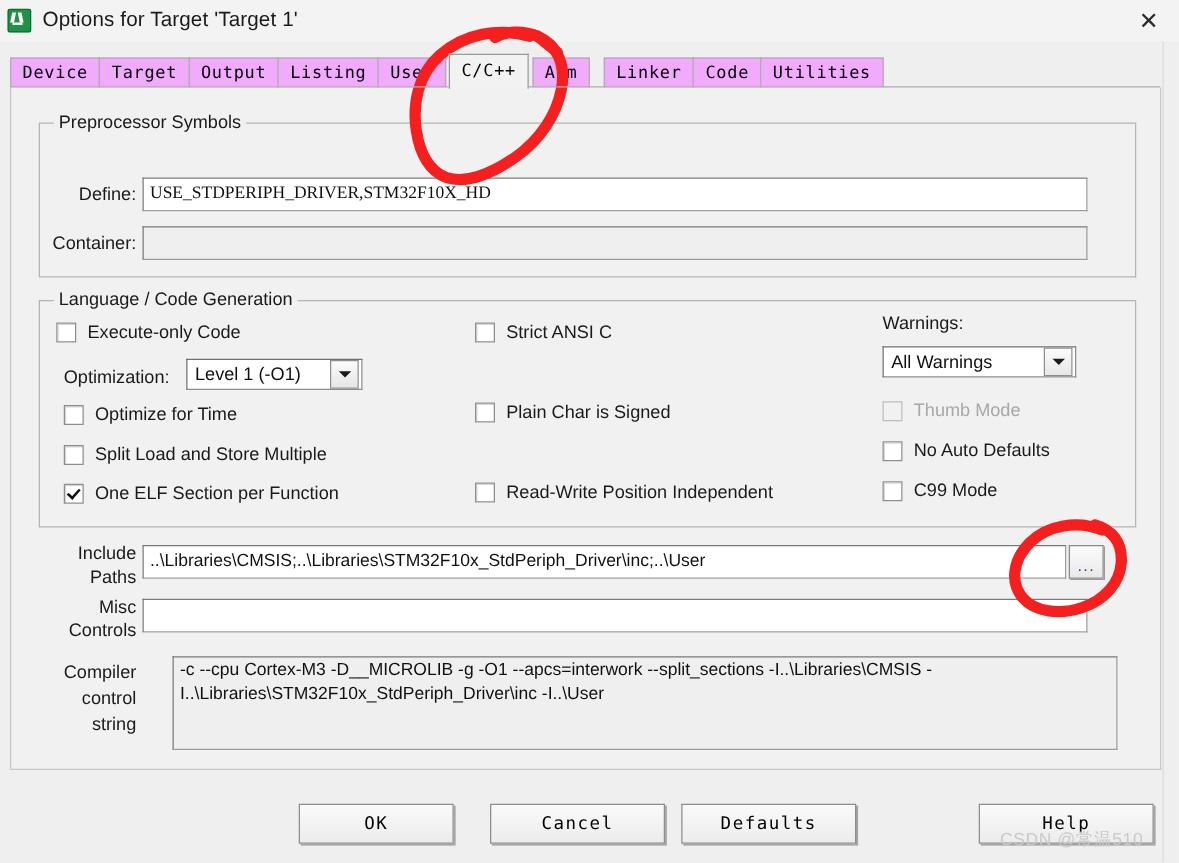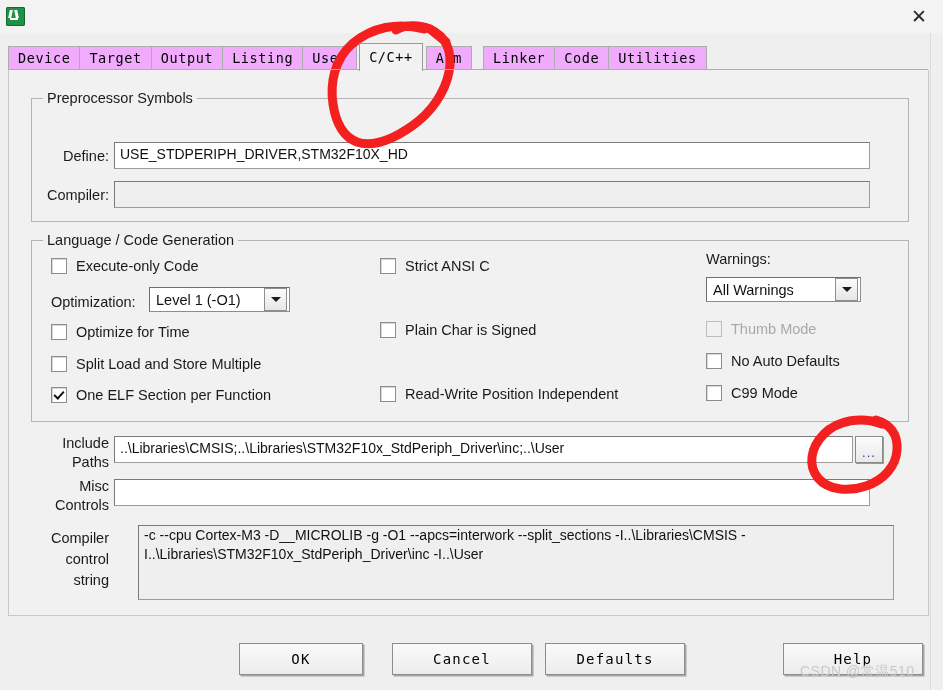--- a/index.html
+++ b/index.html
@@ -174,20 +174,21 @@
 </style>
 </head>
 <body>
 
 <div id="titlebar">
   <div id="app-icon">
     <span class="g1"></span>
       <span class="g2"></span>
       <span class="g3"></span>
   </div>
+  <div id="title-text">Options for Target 'Target 1'</div>
 </div>
 <div id="close-btn">✕</div>
 <div id="scroll-stub"></div>
 
 <div id="tabline"></div>
 <div id="tabstrip">
   <div class="tab">Device</div>
   <div class="tab">Target</div>
   <div class="tab">Output</div>
   <div class="tab">Listing</div>
@@ -198,29 +199,29 @@
   <div class="tab">Code</div>
   <div class="tab">Utilities</div>
 </div>
 
 <div id="panel">
 
   <div class="group" id="grp-pre">
     <span class="legend">Preprocessor Symbols</span>
   </div>
   <div class="lbl right" style="left:22px;top:78px;width:78px;">Define:</div>
-  <div class="field" style="left:105px;top:72px;width:756px;height:27px;">USE_STDPERIPH_DRIVER,STM32F10X_HD</div>
-  <div class="lbl right" style="left:22px;top:117px;width:78px;">Compiler:</div>
+  <div class="field" style="left:105px;top:72px;width:756px;height:27px;font-family:Liberation Serif, serif;">USE_STDPERIPH_DRIVER,STM32F10X_HD</div>
+  <div class="lbl right" style="left:22px;top:117px;width:78px;">Container:</div>
   <div class="field disabledbg" style="left:105px;top:111px;width:756px;height:27px;"></div>
 
   <div class="group" id="grp-lang">
     <span class="legend">Language / Code Generation</span>
   </div>
 
-  <div class="cb" style="left:42px;top:188px;text-align:center;">
+  <div class="cb" style="left:36px;top:188px;text-align:center;">
     <span class="box"></span>
     <span class="txt">Execute-only Code</span>
   </div>
   <div class="lbl" style="left:42px;top:224px;">Optimization:</div>
   <div class="combo" style="left:140px;top:217px;width:141px;">
     <span class="val">Level 1 (-O1)</span>
     <span class="arrowbtn">
         <i></i>
       </span>
   </div>

